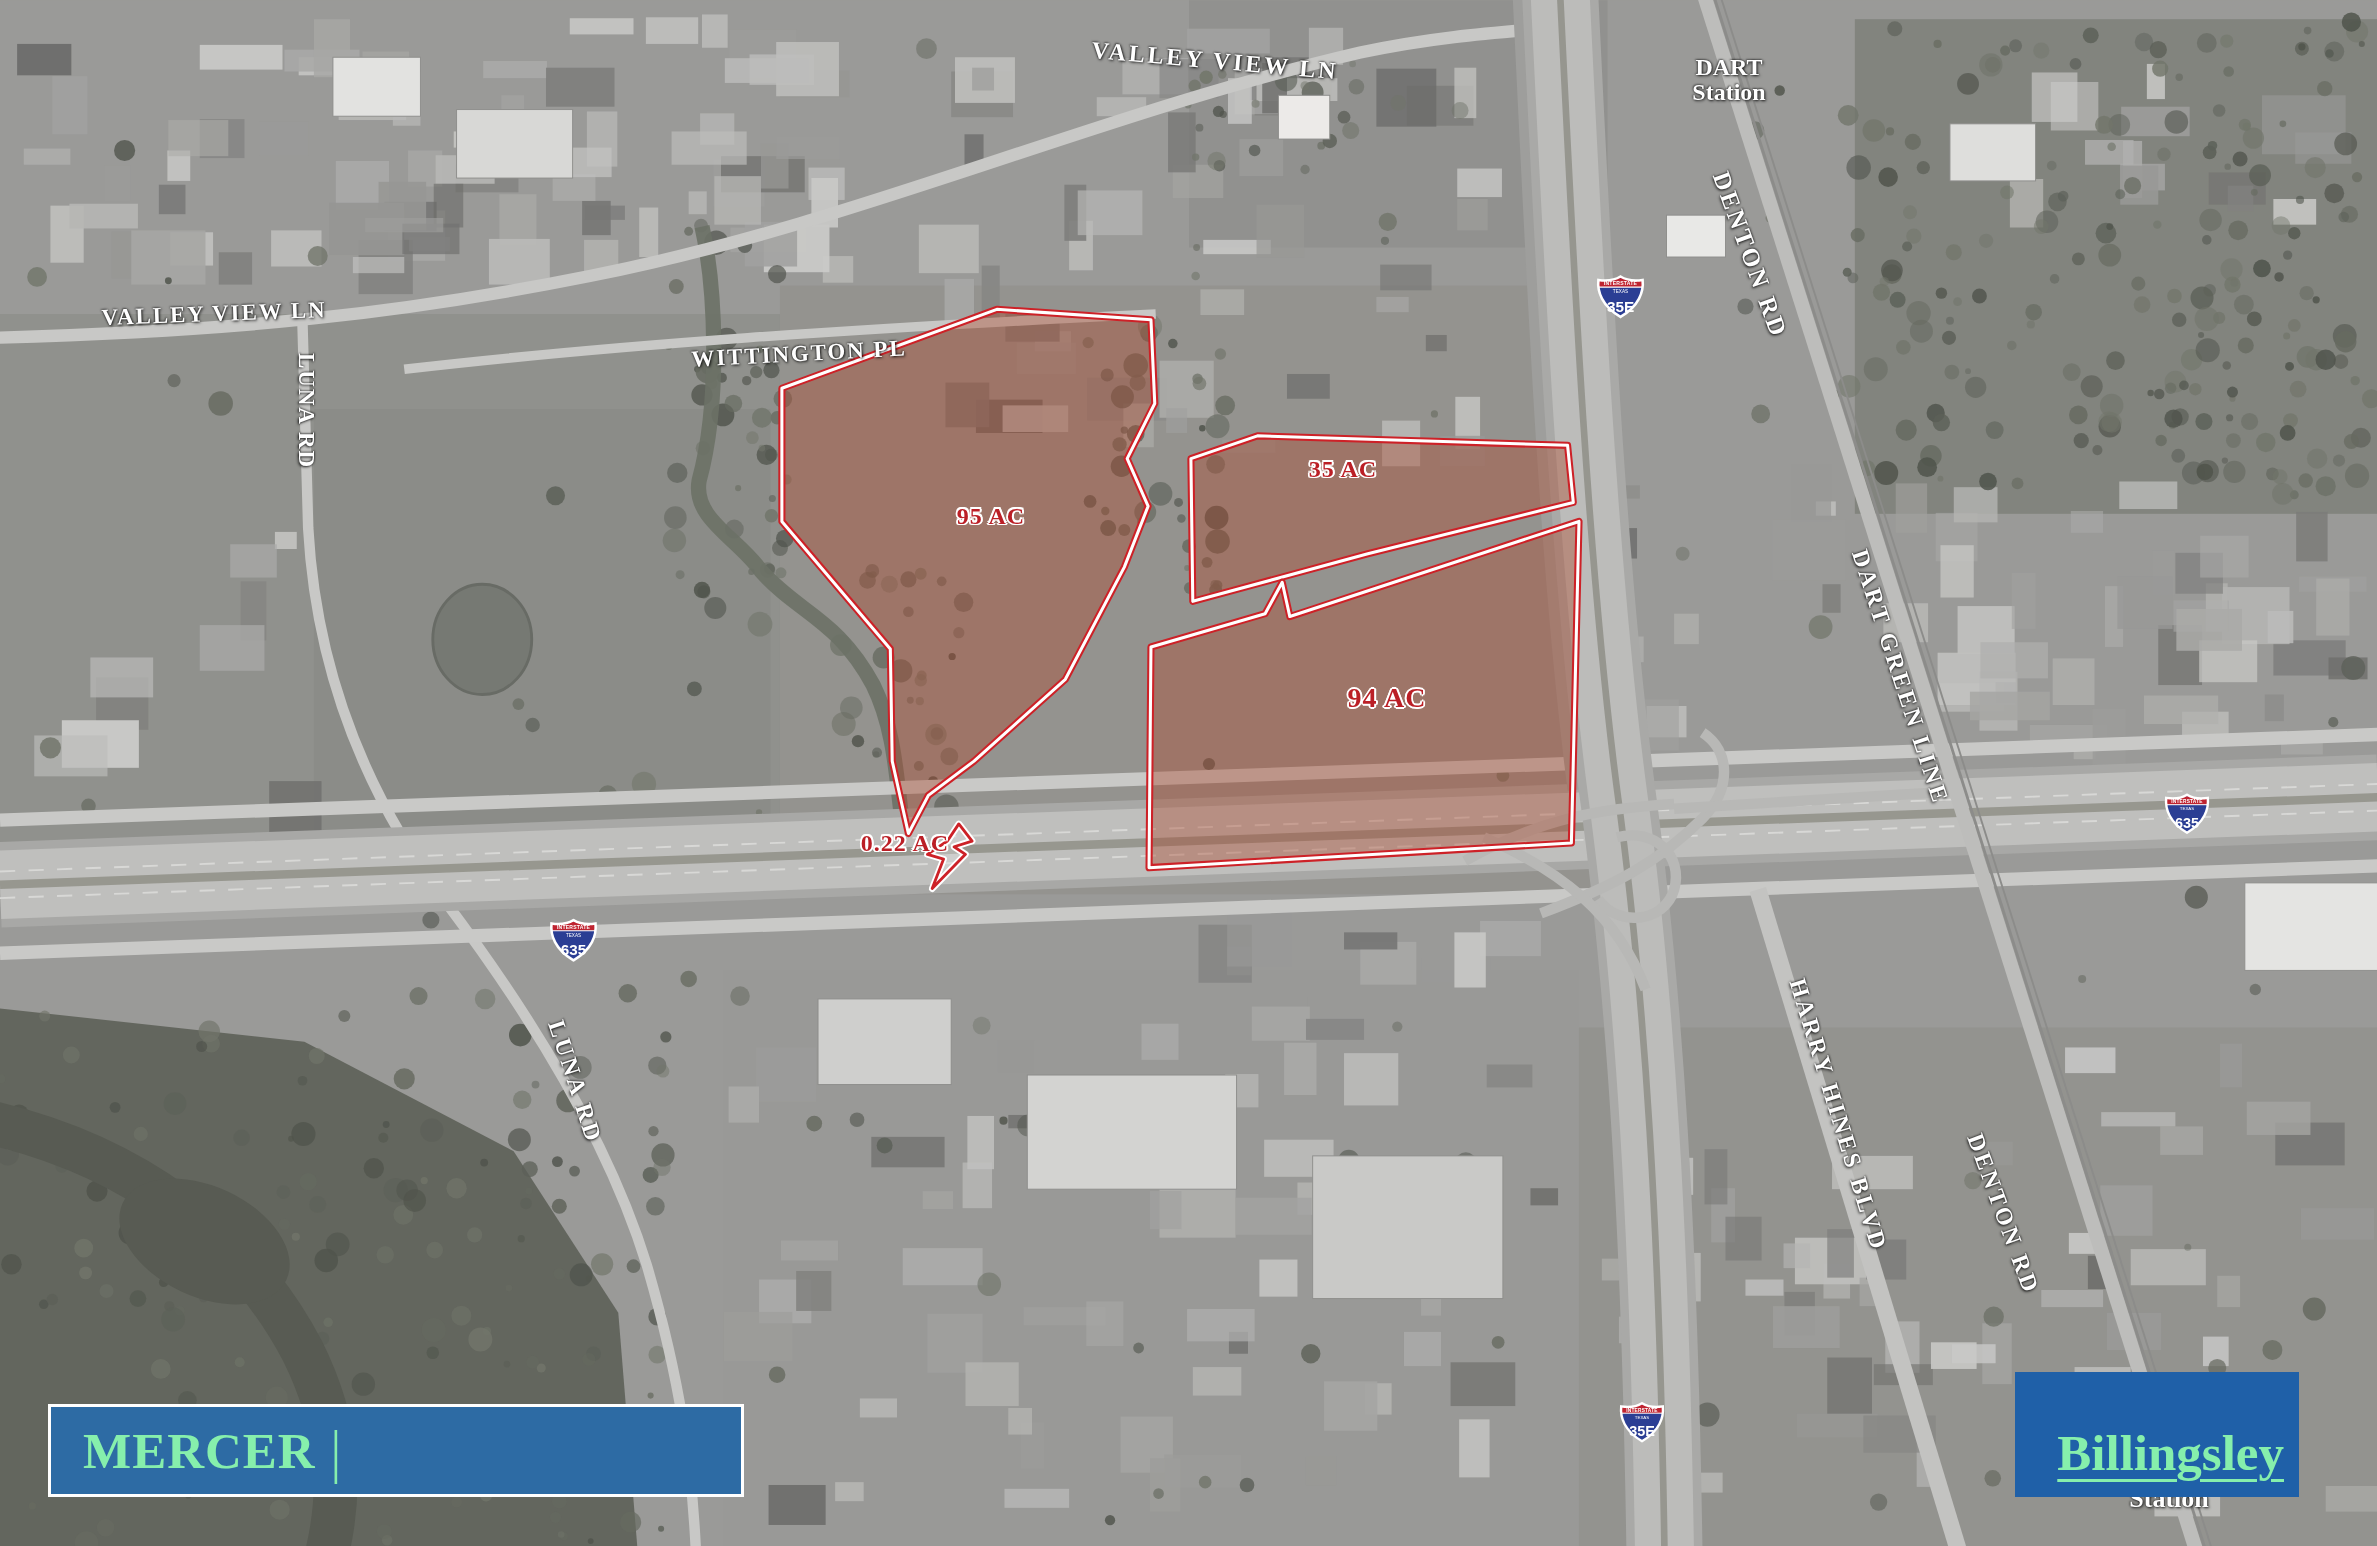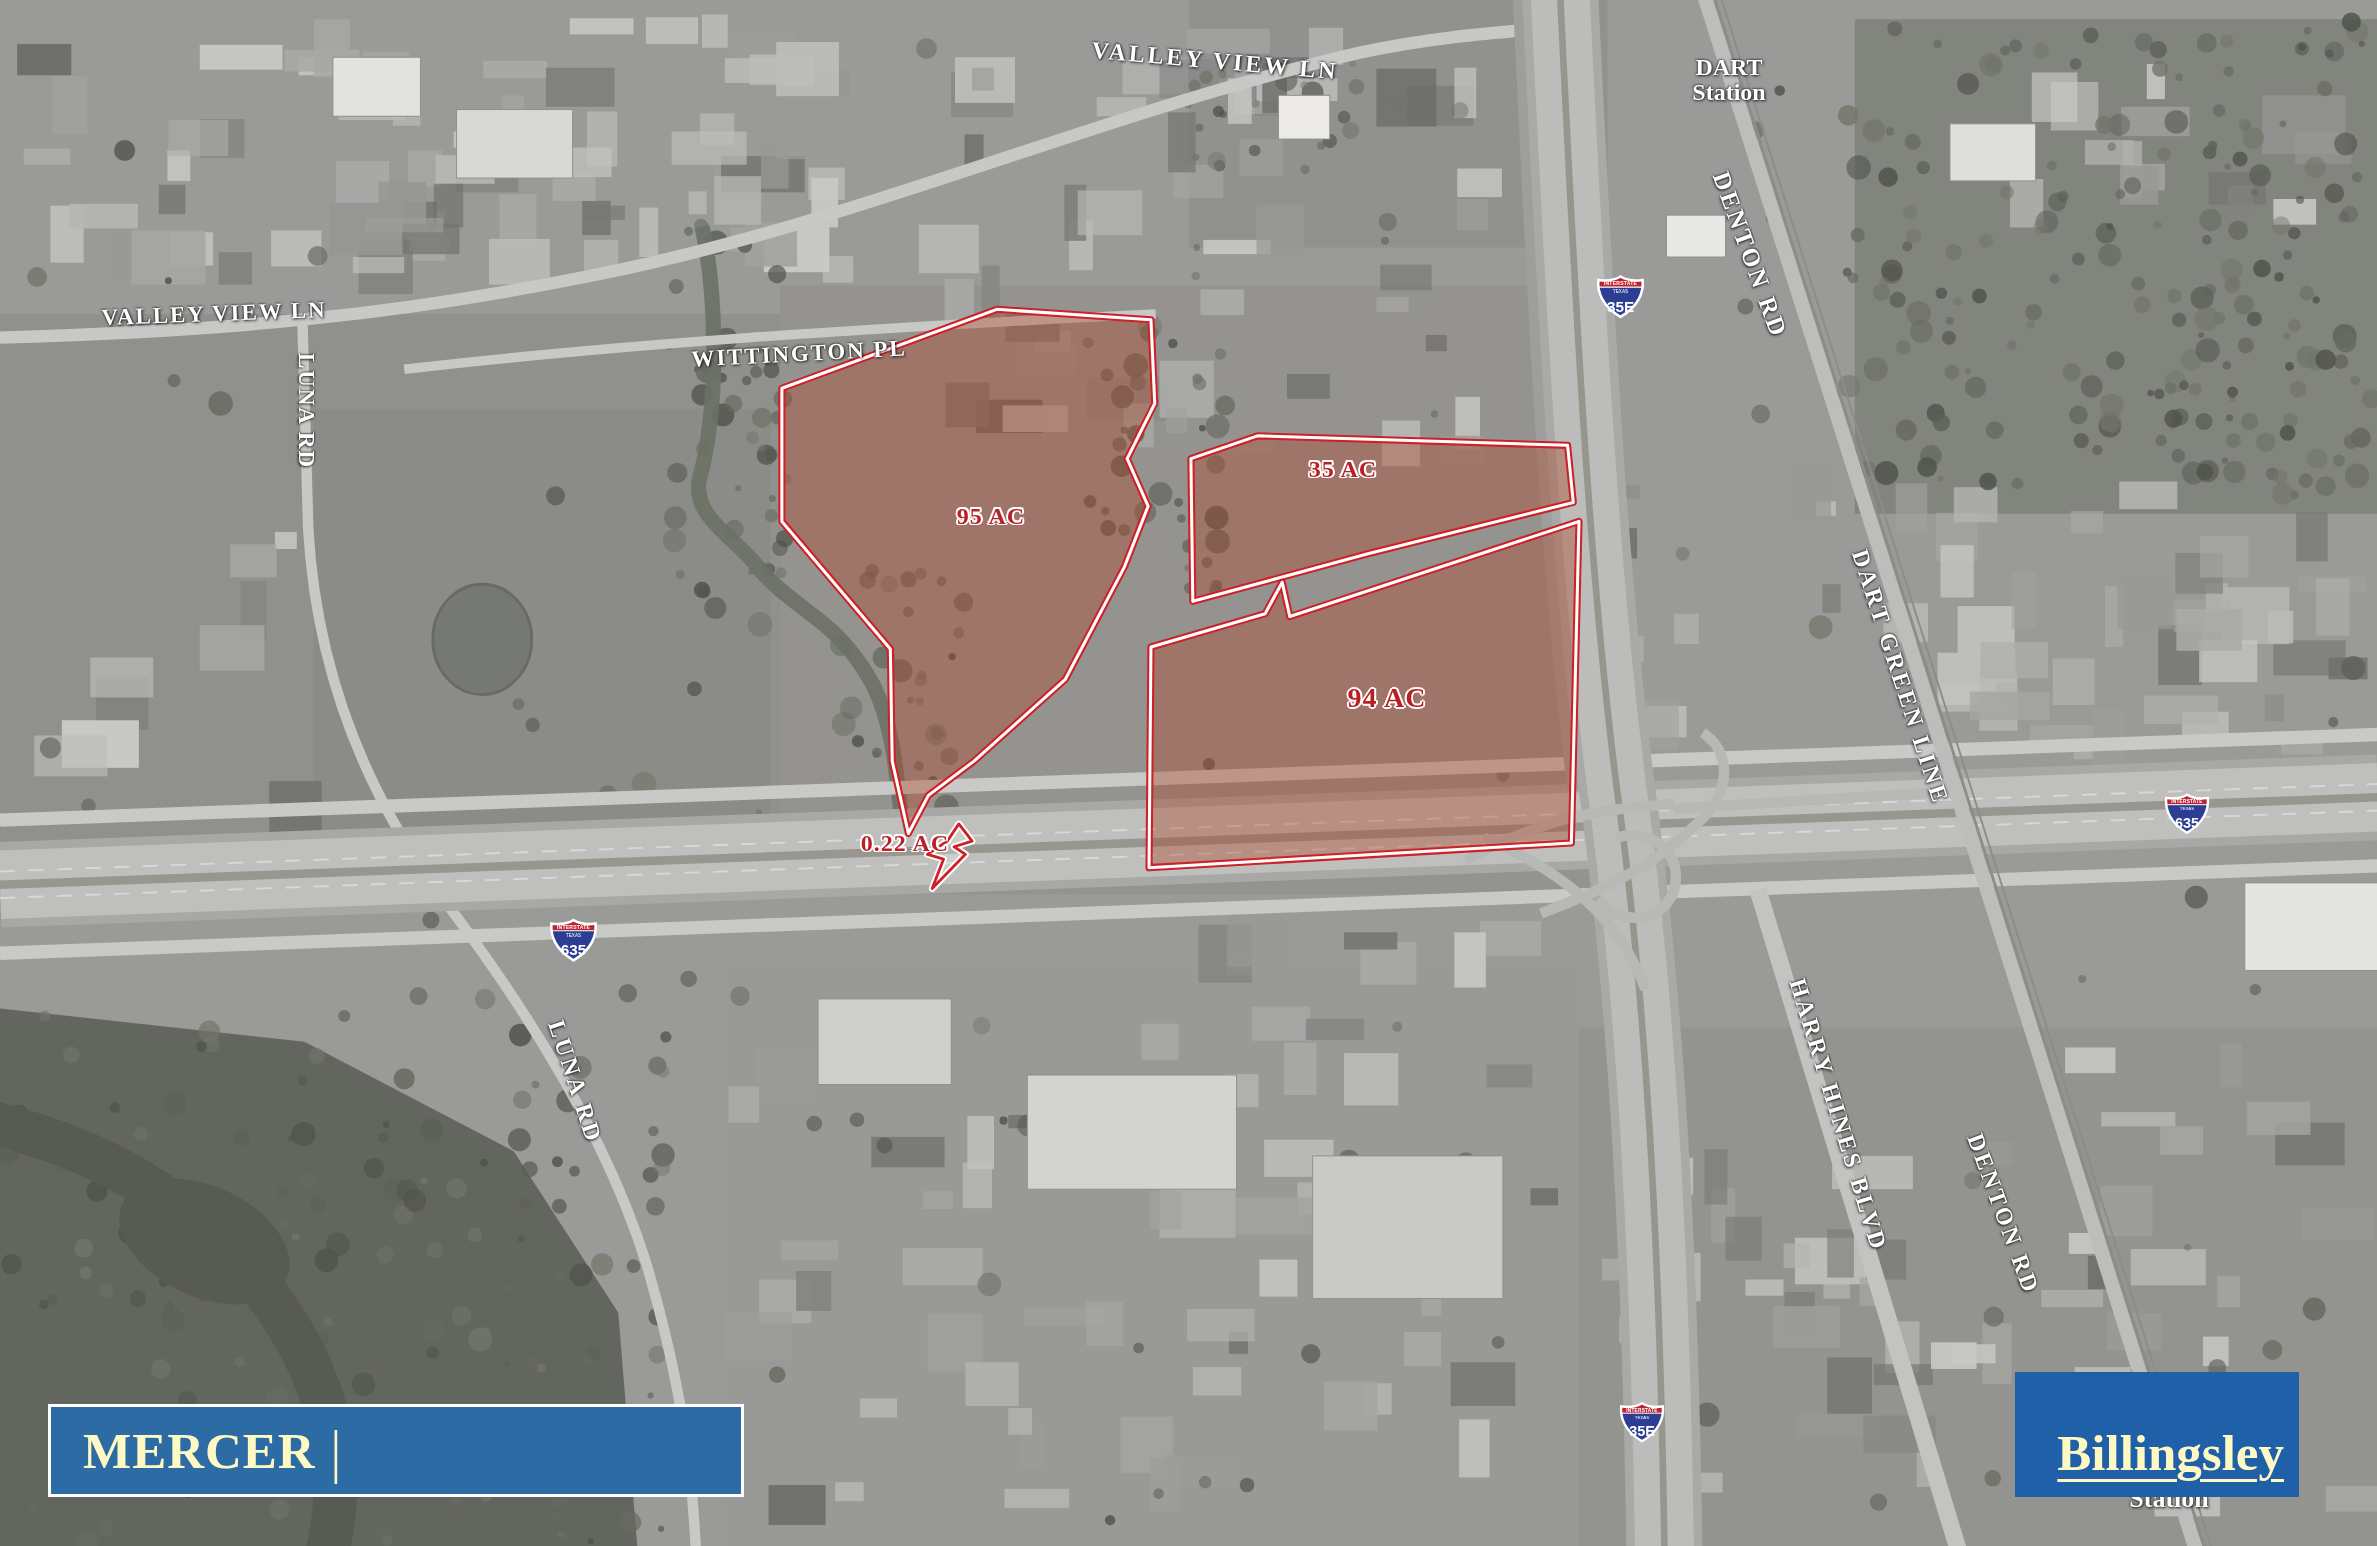--- a/index.html
+++ b/index.html
@@ -9,21 +9,21 @@
   #base-layer{z-index:0;}
   #overlay-layer{z-index:10;}
   #labels-layer{position:absolute;left:0;top:0;width:2378px;height:1547px;z-index:20;}
   .maplabel{position:absolute;color:#fff;font-weight:700;white-space:pre;line-height:1.04;
        text-align:center;
        text-shadow:1px 1px 2.9px rgba(0,0,0,.8),-1px -1px 1.9px rgba(0,0,0,.35),0 0 1.9px rgba(0,0,0,.5);}
   .acre{position:absolute;color:#bb1f26;font-weight:700;white-space:nowrap;letter-spacing:1px;
        text-shadow:-1.4px -1.4px 0 #fff,1.4px -1.4px 0 #fff,-1.4px 1.4px 0 #fff,1.4px 1.4px 0 #fff,
                    0 -1.9px 0 #fff,0 1.9px 0 #fff,-1.9px 0 0 #fff,1.9px 0 0 #fff;}
   .shield{position:absolute;}
-  .banner{position:absolute;z-index:30;display:flex;box-sizing:border-box;color:#fef9c3;}
+  .banner{position:absolute;z-index:30;display:flex;box-sizing:border-box;color:#86efac;}
   .banner-mercer{left:48px;top:1404px;width:696px;height:93px;background:#2d6ba4;
        border:3.8px solid #fff;align-items:center;padding-left:32px;font-size:51px;font-weight:700;
        letter-spacing:1px;}
   .banner-mercer .divider{display:inline-block;font-weight:400;margin:0 15px;transform:scaleY(1.18);}
   .banner-billingsley{left:2015px;top:1372px;width:284px;height:125px;background:#1f60a8;
        align-items:flex-end;justify-content:flex-end;padding:0 15px 15px 0;font-size:51px;font-weight:700;}
   .banner-billingsley .brand{text-decoration:underline;text-decoration-thickness:2.9px;text-underline-offset:8.6px;}
 </style>
 </head>
 <body>

